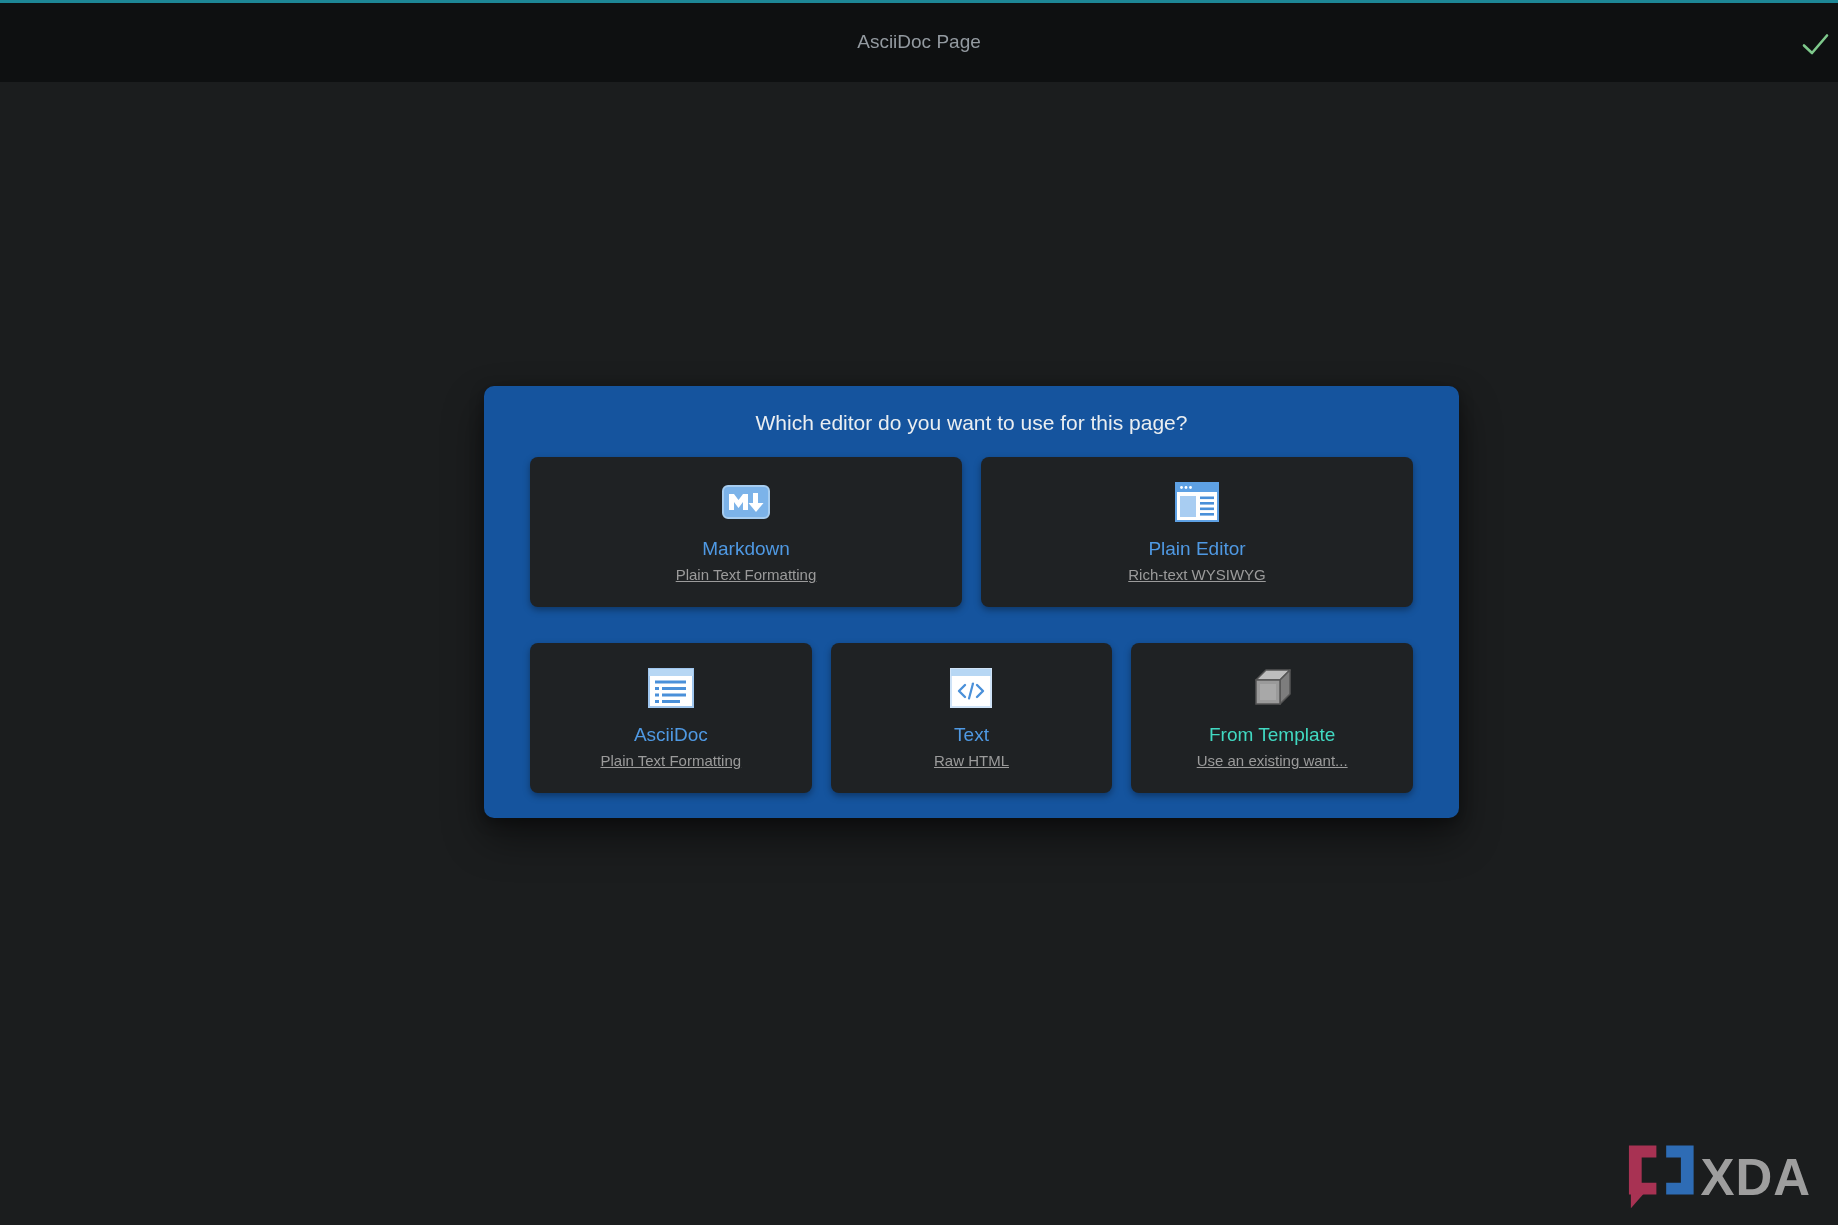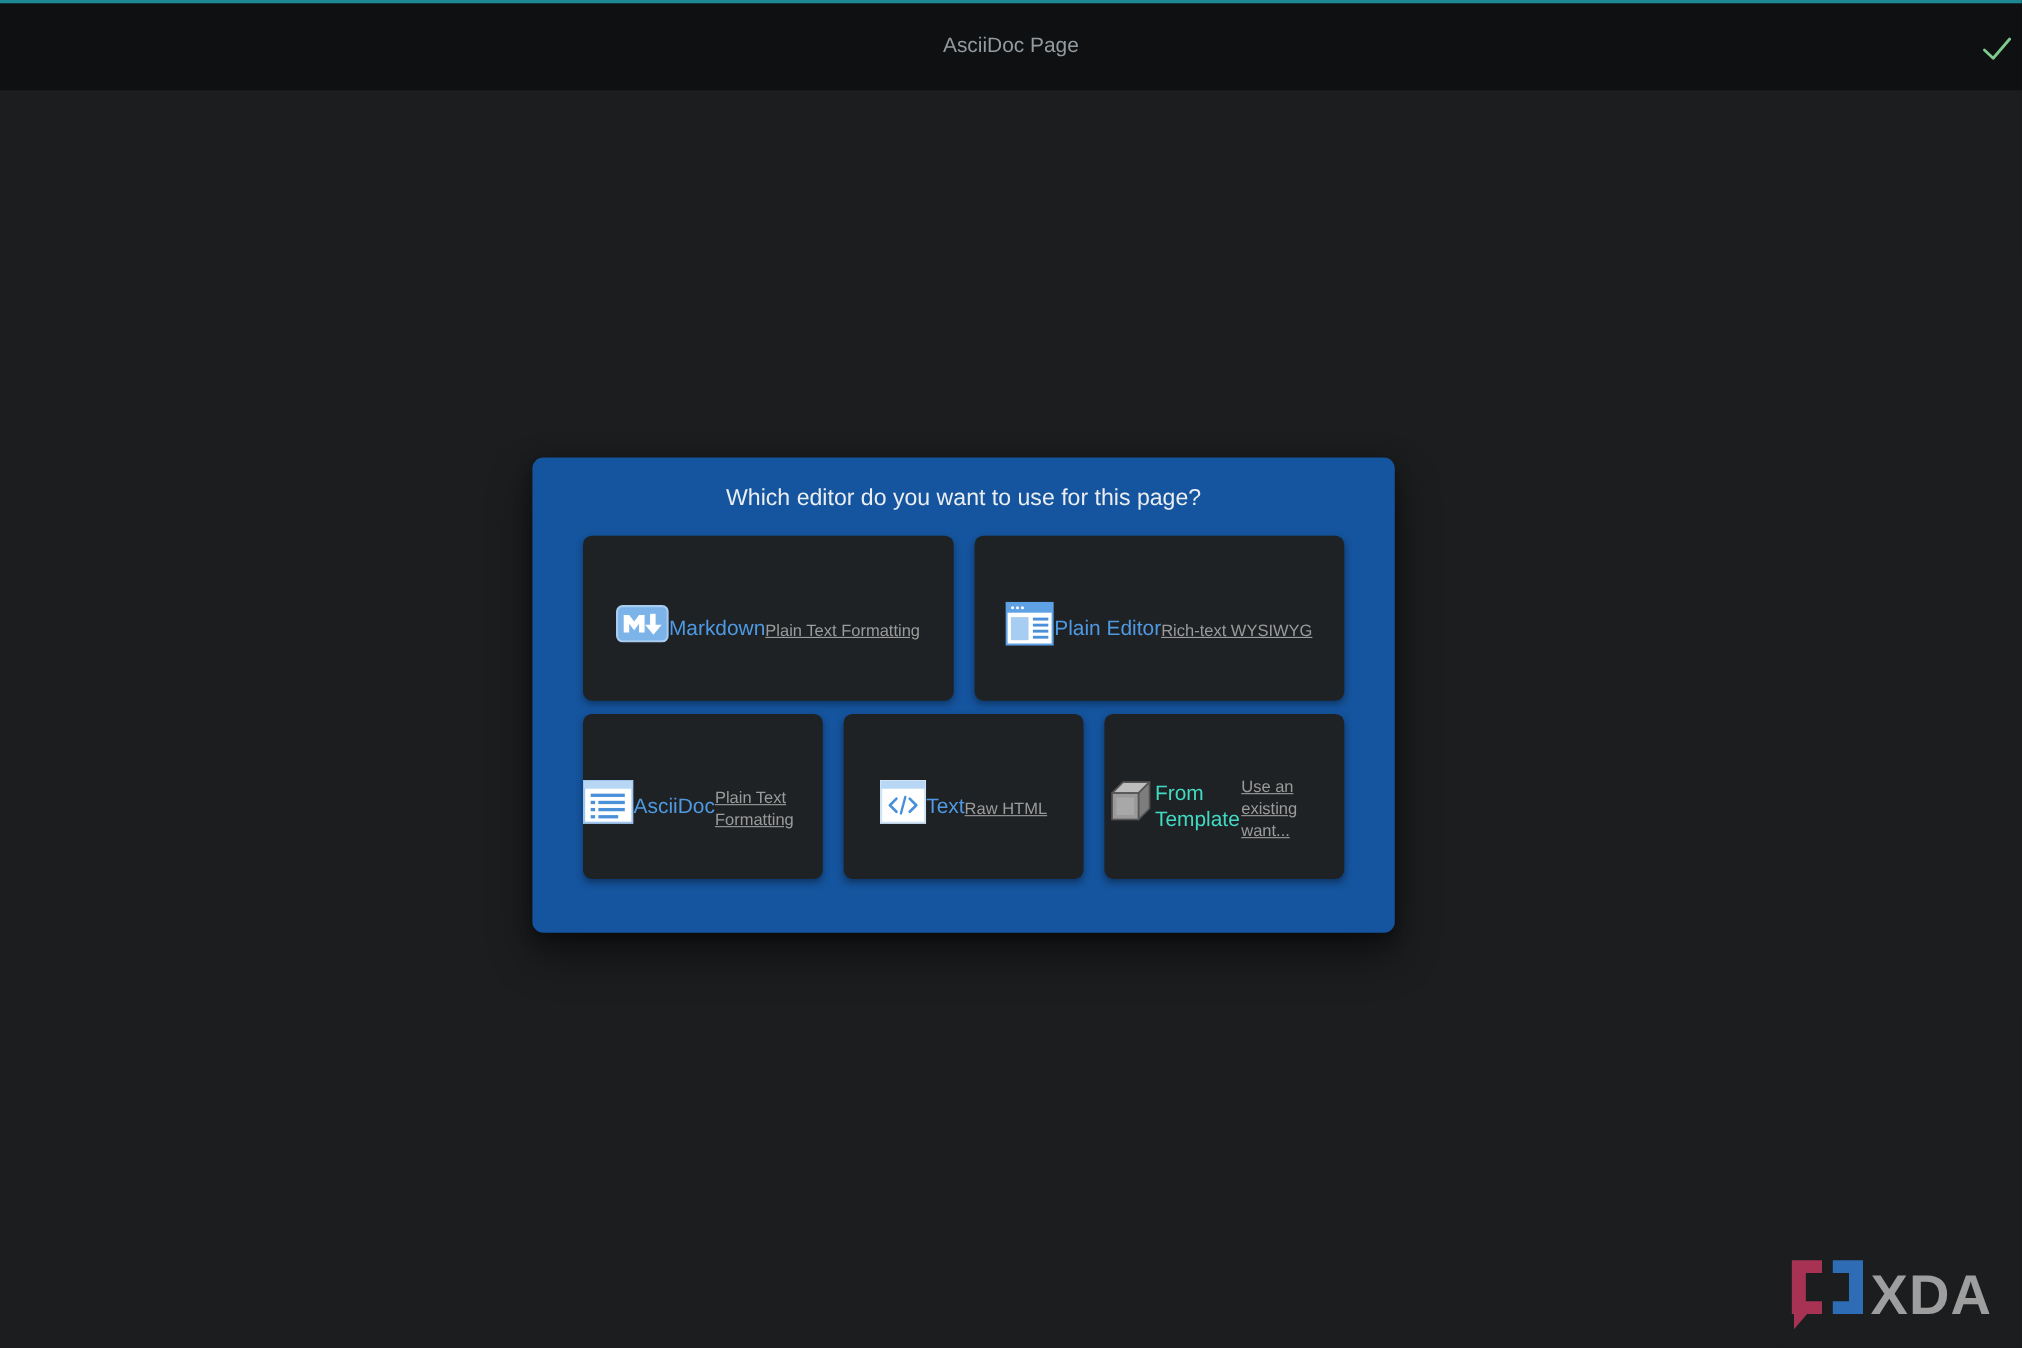--- a/index.html
+++ b/index.html
@@ -33,39 +33,38 @@
   }
   .header-title{
     position:absolute;left:0;right:0;top:28px;
     text-align:center;font-size:19px;color:var(--header-title);
   }
   .save-check{
     position:absolute;right:8px;top:26px;width:30px;height:30px;
     display:flex;align-items:center;justify-content:center;cursor:pointer;
   }
   .modal{
-    position:absolute;left:484px;top:416px;width:784px;height:432px;
+    position:absolute;left:484px;top:386px;width:975px;height:432px;
     background:var(--modal-bg);border-radius:10px;
     padding:0 46px;
     box-shadow:0 20px 40px rgba(0,0,0,0.45), 0 4px 14px rgba(0,0,0,0.35);
   }
   .modal-title{
     padding-top:23px;margin:0 0 20px 0;
     text-align:center;font-size:21px;font-weight:500;line-height:28px;
     color:var(--modal-title);
   }
   .row{display:grid;gap:19px;height:150px;}
   .row-1{grid-template-columns:1fr 1fr;}
-  .row-2{grid-template-columns:1fr 1fr 1fr;margin-top:12px;}
+  .row-2{grid-template-columns:1fr 1fr 1fr;margin-top:36px;}
   .card{
     background:var(--card-bg);border-radius:8px;cursor:pointer;
-    display:flex;flex-direction:row;align-items:center;
+    display:flex;flex-direction:column;align-items:center;
     padding-top:24px;
     box-shadow:0 3px 7px rgba(0,0,0,0.35);
-    justify-content:center;
   }
   .card-icon{
     height:42px;display:flex;align-items:center;justify-content:center;
     margin-bottom:14px;
   }
   .card-title{
     font-size:19px;line-height:24px;color:var(--card-title-blue);
     margin-bottom:4px;
   }
   .card-teal .card-title{color:var(--card-title-teal);}

